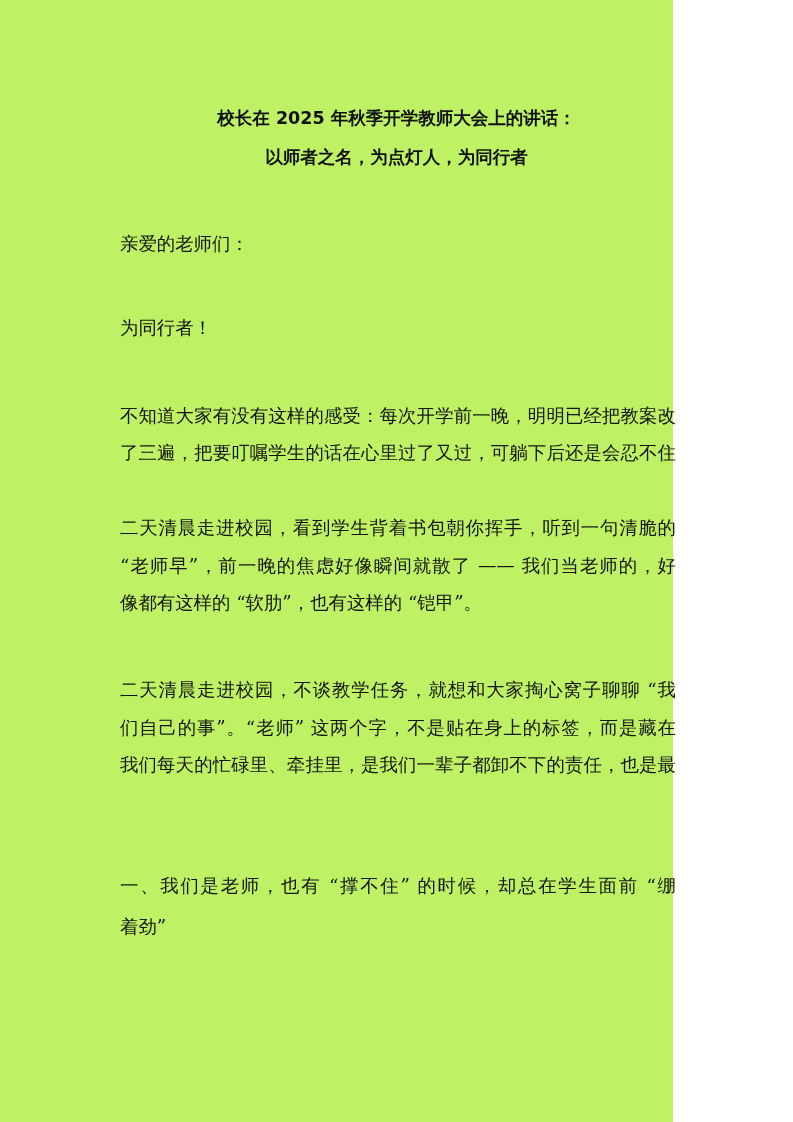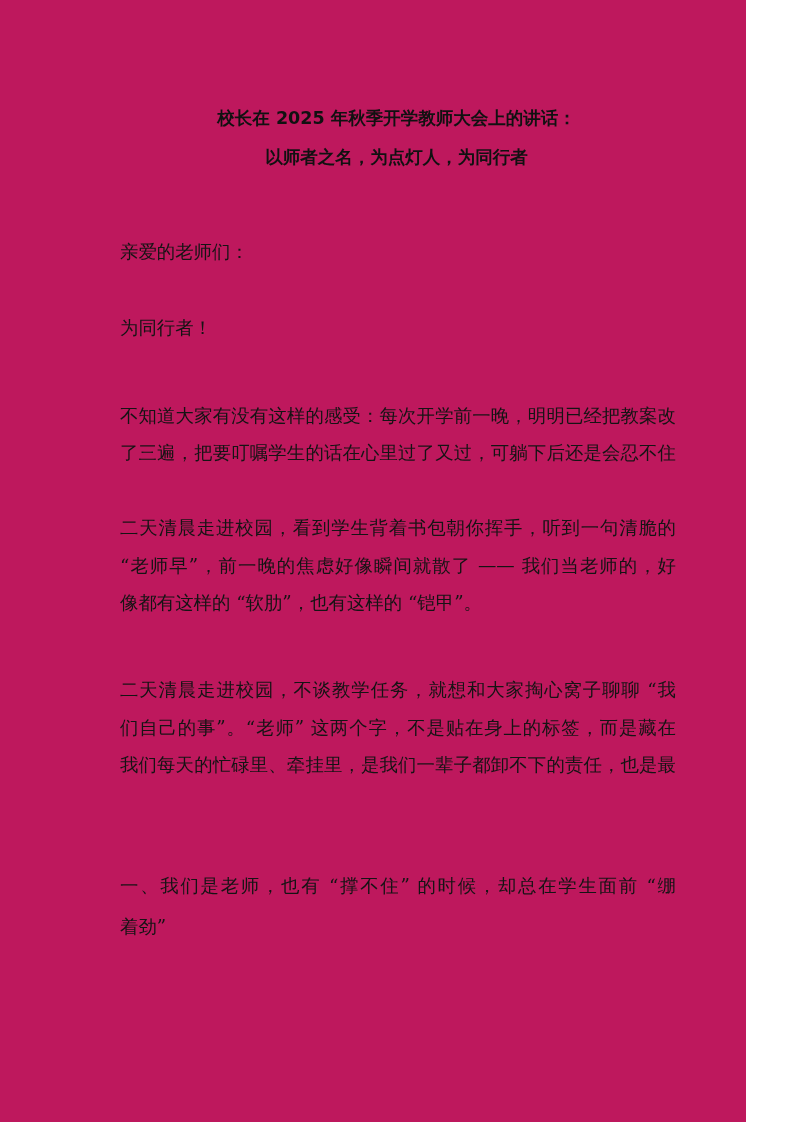--- a/index.html
+++ b/index.html
@@ -1,36 +1,36 @@
 <!DOCTYPE html>
 <html><head>
 <meta charset="utf-8">
 <style>
   html, body { margin: 0; padding: 0; background: #ffffff; }
   body { width: 793px; height: 1122px; position: relative; overflow: hidden;
          font-family: "DejaVu Serif", "Liberation Serif", serif; color: #111; }
-  .page { position: absolute; left: 0; top: 0; width: 746px; height: 1122px; background: #be185d; }
+  .page { position: absolute; left: 0; top: 0; width: 673px; height: 1122px; background: #bef264; }
   .title { position: absolute; left: 0; width: 793px; text-align: center;
            font-family: "DejaVu Sans", "Liberation Sans", sans-serif; font-weight: bold;
            font-size: 17.5px; color: #111; white-space: nowrap; }
   .t1 { top: 106px; }
   .t2 { top: 145px; }
   .line { position: absolute; left: 120px; width: 556px; font-size: 18.4px;
           line-height: 24px; white-space: nowrap; color: #141414; }
   .just { text-align: justify; text-align-last: justify; }
 </style>
 </head>
 <body>
 
 <div class="page">
 
   <div class="title t1">校长在 2025 年秋季开学教师大会上的讲话：</div>
   <div class="title t2">以师者之名，为点灯人，为同行者</div>
 
-  <div class="line" style="top:240px">亲爱的老师们：</div>
+  <div class="line" style="top:232px">亲爱的老师们：</div>
   <div class="line" style="top:316px">为同行者！</div>
 
   <div class="line just" style="top:404px">不知道大家有没有这样的感受：每次开学前一晚，明明已经把教案改</div>
   <div class="line just" style="top:441px">了三遍，把要叮嘱学生的话在心里过了又过，可躺下后还是会忍不住</div>
   <div class="line just" style="top:516px">二天清晨走进校园，看到学生背着书包朝你挥手，听到一句清脆的</div>
   <div class="line just" style="top:554px">“老师早”，前一晚的焦虑好像瞬间就散了 —— 我们当老师的，好</div>
   <div class="line" style="top:591px">像都有这样的 “软肋”，也有这样的 “铠甲”。</div>
 
   <div class="line just" style="top:678px">二天清晨走进校园，不谈教学任务，就想和大家掏心窝子聊聊 “我</div>
   <div class="line just" style="top:716px">们自己的事”。“老师” 这两个字，不是贴在身上的标签，而是藏在</div>

